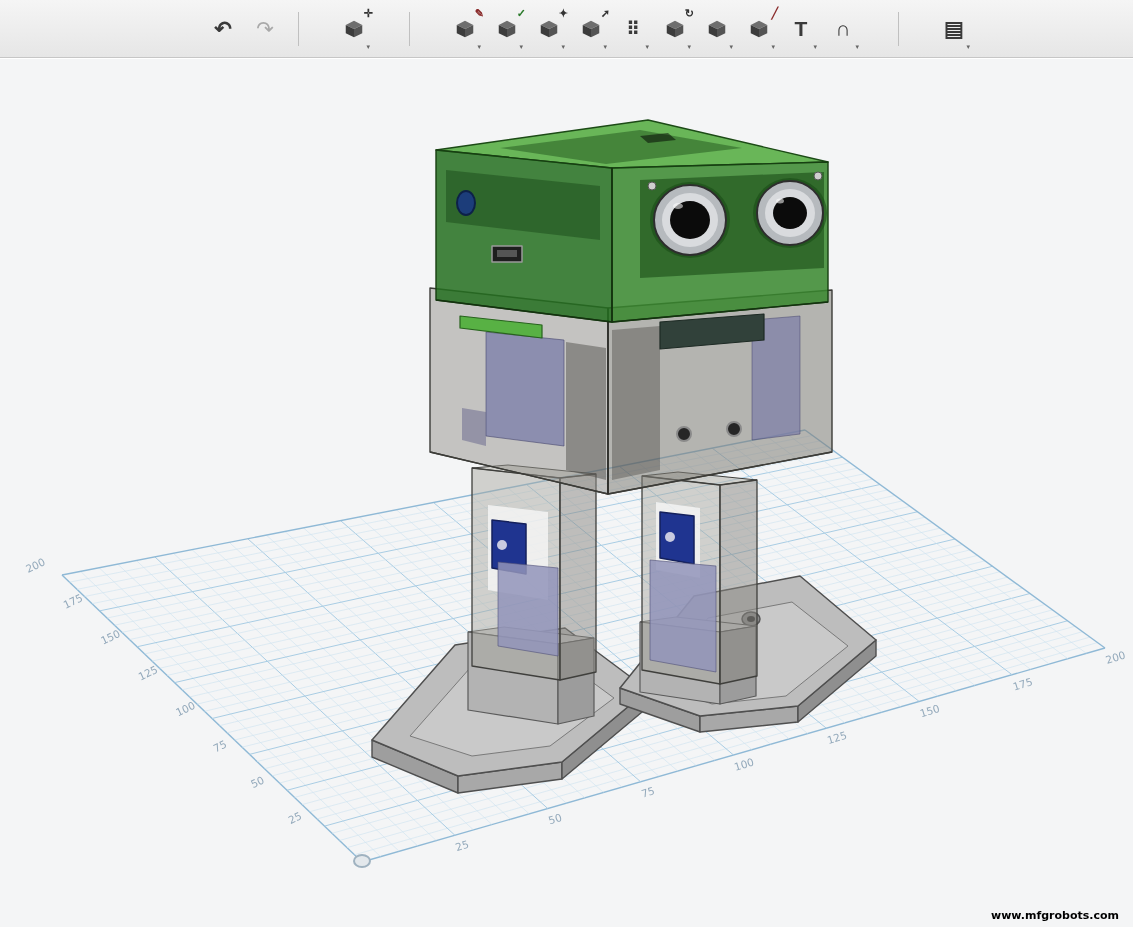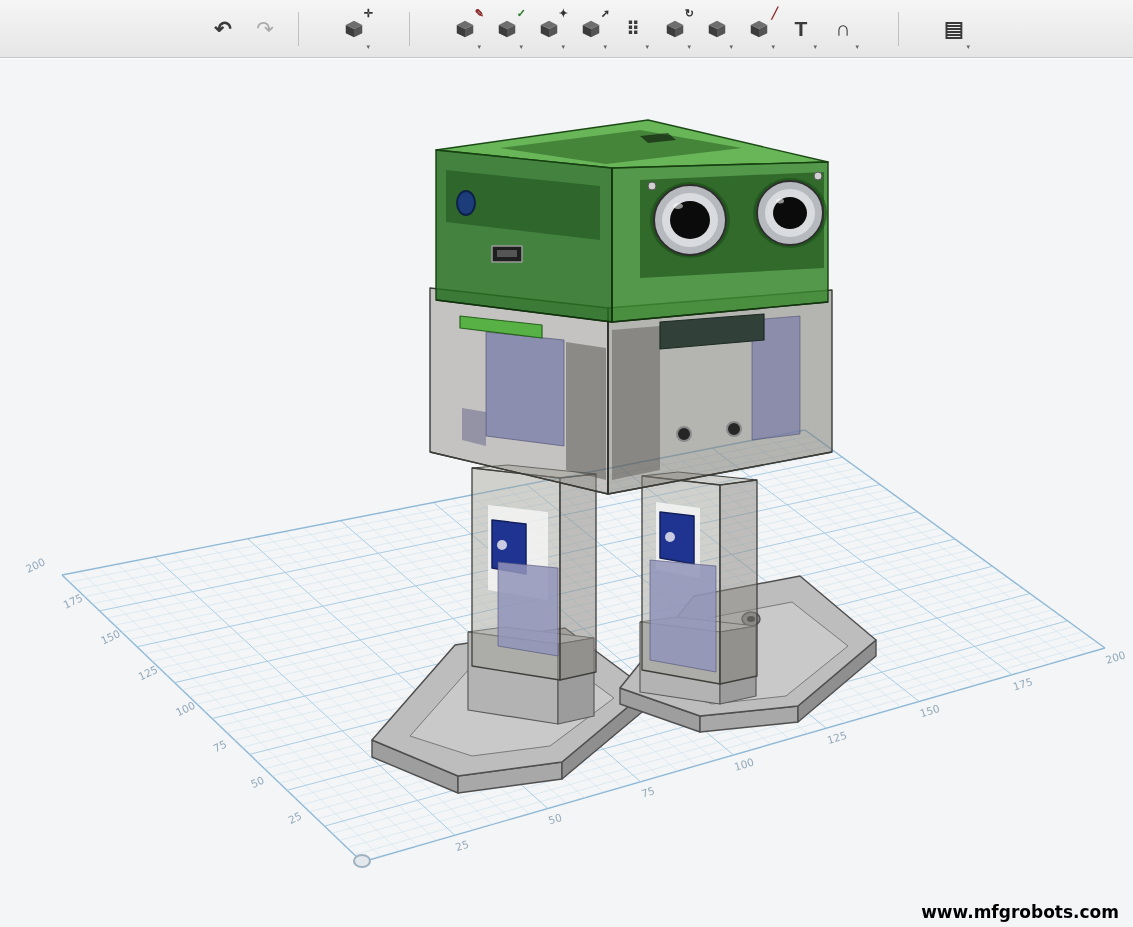--- a/index.html
+++ b/index.html
@@ -19,21 +19,21 @@
   .tool[data-name="construct-tool"] .badge{color:#2b7a2b;}
   .tool[data-name="split-tool"] .badge{color:#8a2b2b;}
   .caret{position:absolute;right:1px;bottom:0;font-size:7px;color:#666;line-height:1;}
   .sep{width:1px;height:34px;background:#c0c0c0;margin:0 12px;flex:0 0 auto;}
   .sp-lg{width:22px;flex:0 0 auto;}
 
   
   .viewport{position:absolute;top:59px;left:0;width:1133px;height:868px;background:#f4f5f6;}
   .viewport svg{display:block;}
   text.axis-label{font-size:10.5px;font-family:"DejaVu Sans",sans-serif;}
-  .watermark{position:absolute;right:14px;bottom:5px;font-size:17px;font-weight:bold;color:#000;}
+  .watermark{position:absolute;right:14px;bottom:5px;font-size:11px;font-weight:bold;color:#000;}
 </style>
 </head>
 <body>
 
 <div class="toolbar" data-name="main-toolbar">
   <svg width="0" height="0" style="position:absolute">
     <defs>
       <symbol id="cube" viewBox="0 0 24 24">
         <polygon points="12,3 21,7.5 12,12 3,7.5" fill="#6e6e6e"></polygon>
         <polygon points="3,7.5 12,12 12,21 3,16.5" fill="#3c3c3c"></polygon>

